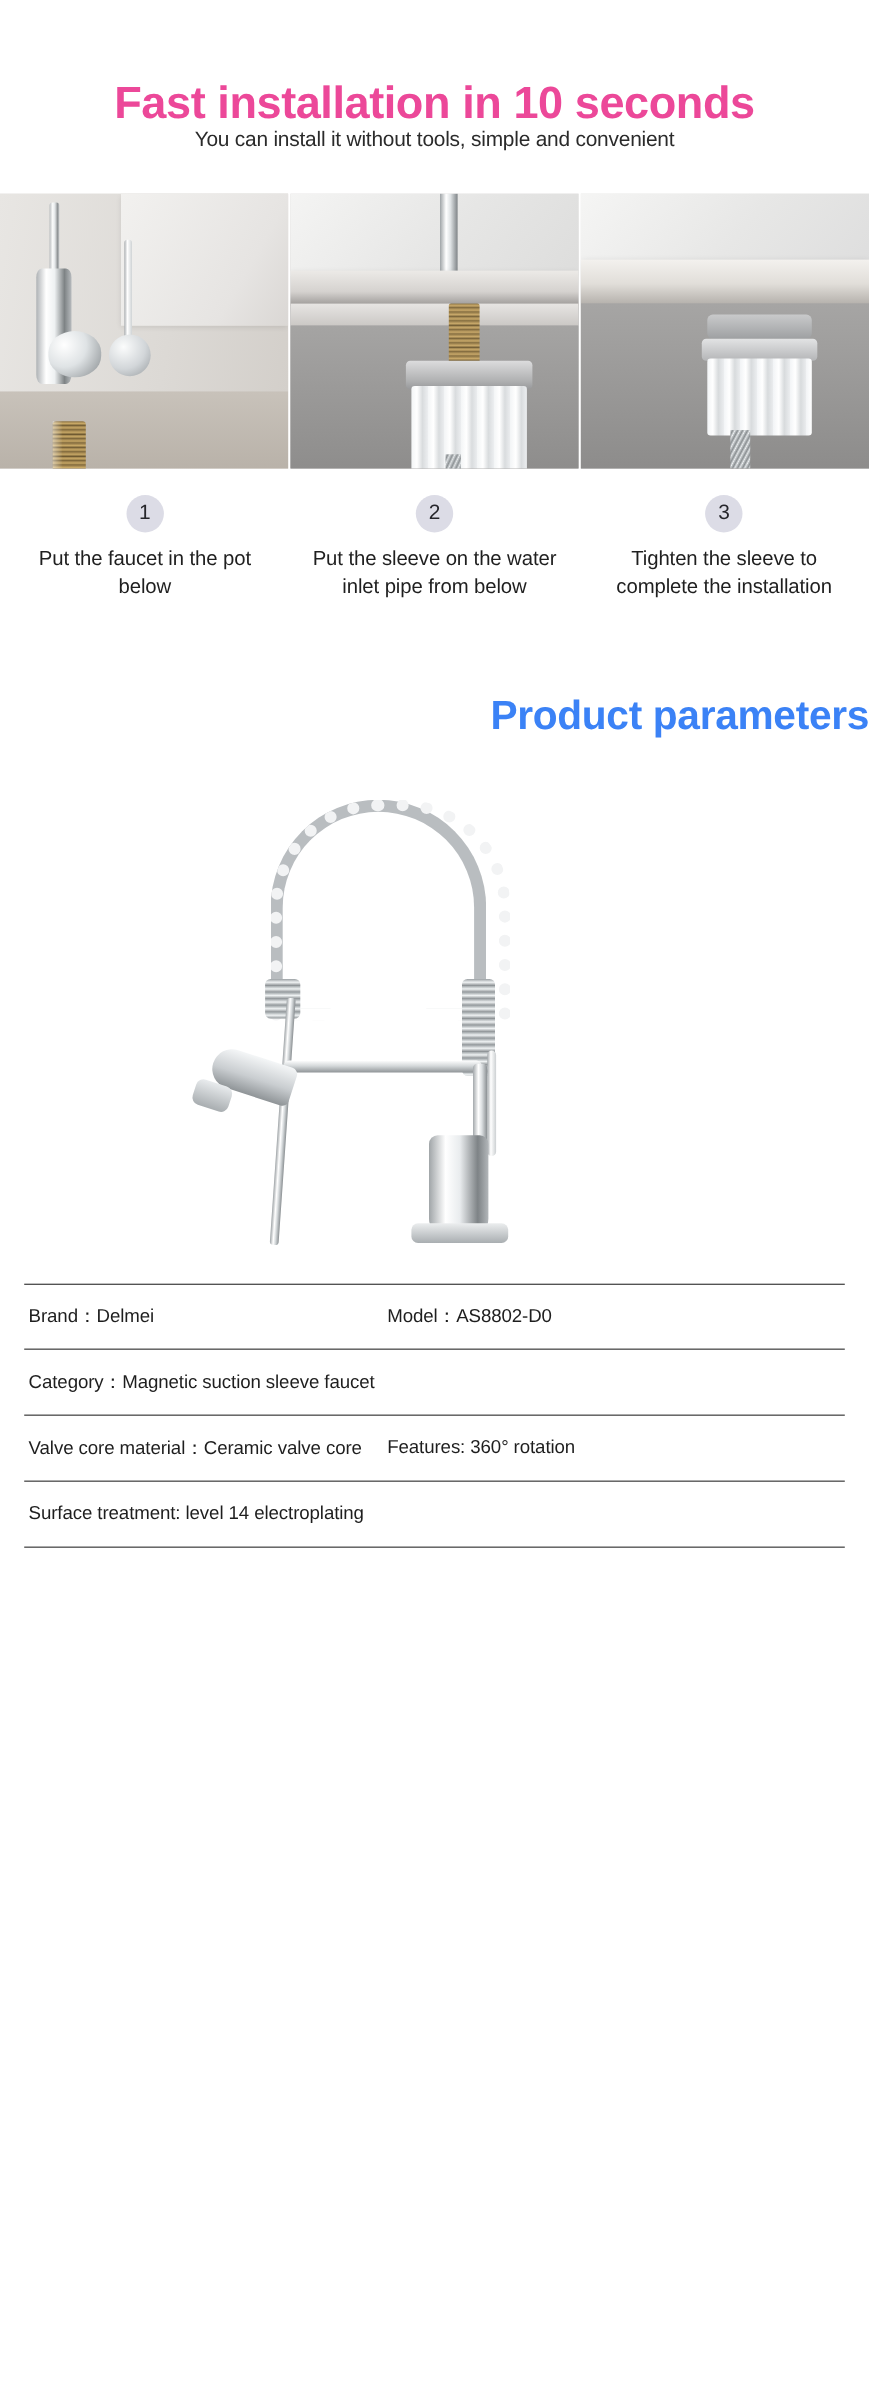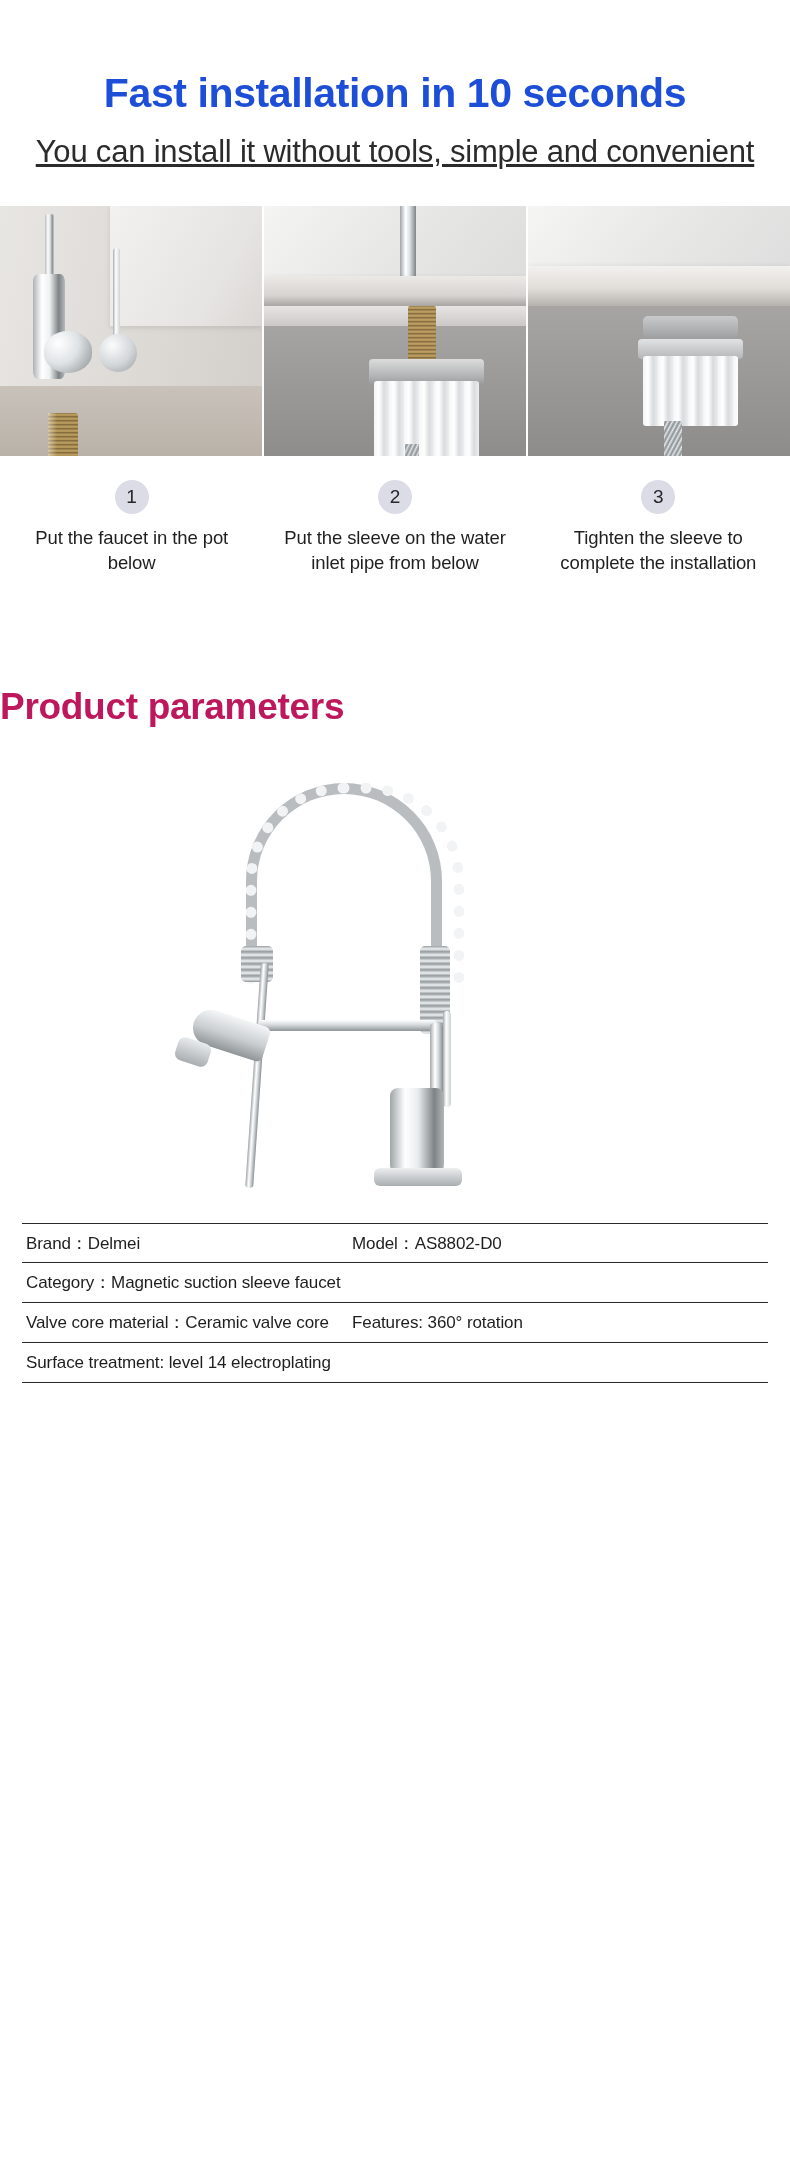--- a/index.html
+++ b/index.html
@@ -9,25 +9,25 @@
     font-family:"Liberation Sans", sans-serif;
     color:#1c1c1c;
     overflow:hidden;
   }
   .page { position:relative; width:790px; height:2175px; }
 
   
   .install-head { padding-top:70px; text-align:center; }
   .install-title {
     font-size:41px; font-weight:bold; letter-spacing:-0.4px;
-    color:#1d4ed8; line-height:1.15;
+    color:#ec4899; line-height:1.15;
   }
   .install-sub {
-    font-size:31px; color:#2b2b2b; margin-top:16px;
-    letter-spacing:-0.2px; line-height:1.2;text-decoration:underline;
+    font-size:19px; color:#2b2b2b; margin-top:0;
+    letter-spacing:-0.2px; line-height:1.2;
   }
 
   
   .photo-strip {
     margin-top:36px; display:flex; width:790px; height:250px;
     gap:2px; background:#ffffff;
   }
   .photo { position:relative; flex:1; overflow:hidden; background:#dedbd8; }
 
   
@@ -167,22 +167,22 @@
     font-size:19px; line-height:34px; margin:0 auto 12px;
     display:block;
   }
   .step-text {
     font-size:18.5px; line-height:1.35; color:#1f1f1f;
     letter-spacing:-0.1px;
   }
 
   
   .params-title {
-    text-align:left; font-size:37px; font-weight:bold;
-    color:#be185d; margin-top:110px; letter-spacing:-0.3px;
+    text-align:right; font-size:37px; font-weight:bold;
+    color:#3b82f6; margin-top:84px; letter-spacing:-0.3px;
   }
 
   .hero { position:relative; width:790px; height:455px; margin-top:40px; }
 
   
   .spring-arc {
     position:absolute; left:246px; top:15px; width:196px; height:190px;
     border:11px solid #b9bdc0; border-bottom:none;
     border-radius:98px 98px 0 0;
     background:transparent;
@@ -247,21 +247,21 @@
   .base-plate {
     position:absolute; left:374px; top:400px; width:88px; height:18px;
     background:linear-gradient(180deg,#eceeef,#a9aeb1);
     border-radius:6px;
   }
 
   
   .spec-table { margin:0 22px; }
   .spec-row {
     display:flex; border-bottom:1px solid #2a2a2a;
-    height:40px; align-items:center;
+    height:60px; align-items:center;
   }
   .spec-row:first-child { border-top:1px solid #2a2a2a; }
   .spec-cell {
     font-size:17px; color:#1e1e1e; letter-spacing:-0.1px;
     white-space:nowrap;
   }
   .spec-cell.left  { width:330px; padding-left:4px; }
   .spec-cell.right { flex:1; }
 </style>
 </head>

